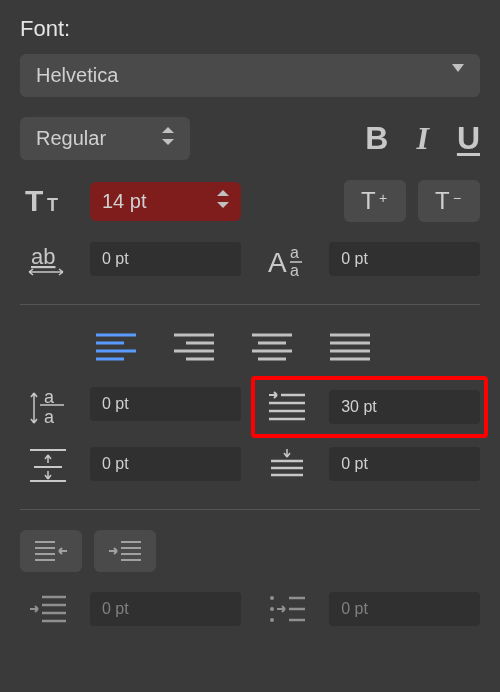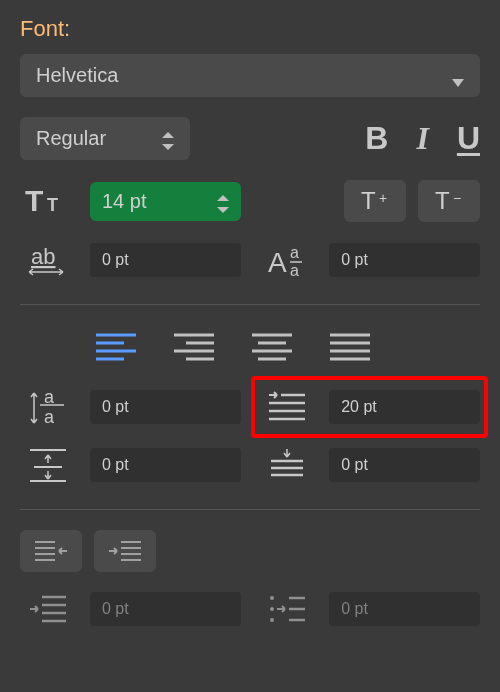--- a/index.html
+++ b/index.html
@@ -12,29 +12,29 @@
       height: 692px;
       background: #3a3a3a;
       font-family: -apple-system, BlinkMacSystemFont, "Segoe UI", sans-serif;
       color: #d0d0d0;
       font-size: 20px;
       padding: 16px 20px;
       overflow: hidden;
     }
     .section-label {
       font-size: 22px;
-      color: #fdba74;
+      color: #e5e5e5;
       margin-bottom: 12px;
     }
     .dropdown {
       background: #4a4a4a;
       border-radius: 6px;
       padding: 10px 16px;
       display: flex;
-      align-items: flex-end;
+      align-items: flex-start;
       justify-content: space-between;
       cursor: pointer;
     }
     .dropdown.full {
       width: 100%;
     }
     .dropdown.medium {
       width: 170px;
     }
     .chevron {
@@ -137,21 +137,21 @@
     }
     .align-row {
       display: flex;
       gap: 38px;
       margin-top: 26px;
       margin-left: 76px;
     }
     .align-btn svg { display: block; }
     .half {
       display: flex;
-      align-items: center;
+      align-items: flex-start;
       gap: 14px;
       width: 48%;
     }
     .highlight-box {
       position: absolute;
       border: 4px solid #ff0000;
       border-radius: 4px;
       pointer-events: none;
     }
     .list-btn {
@@ -187,21 +187,21 @@
 </div>
 
 <div class="row split">
   <div style="display:flex;align-items:center;gap:14px;width:48%;">
     <div class="icon-slot">
       <svg width="46" height="32" viewBox="0 0 46 32">
           <text x="0" y="26" font-size="30" fill="#c8c8c8" font-weight="600">T</text>
           <text x="22" y="26" font-size="18" fill="#c8c8c8" font-weight="600">T</text>
         </svg>
     </div>
-    <div class="dropdown" style="flex:1;background:#15803d;padding:8px 12px;">
+    <div class="dropdown" style="flex:1;background:#7f1d1d;padding:8px 12px;">
       <span>14 pt</span>
       <span class="chevron double"></span>
     </div>
   </div>
   <div style="display:flex;gap:12px;">
     <div class="tbtn">
       <svg width="36" height="28" viewBox="0 0 36 28">
           <text x="4" y="22" font-size="24" fill="#d0d0d0">T</text>
           <text x="22" y="16" font-size="14" fill="#d0d0d0">+</text>
         </svg>
@@ -290,21 +290,21 @@
   <div class="half" style="position:relative;">
     <div class="icon-slot">
       <svg width="40" height="34" viewBox="0 0 40 34">
           <path d="M2 5 L10 5 M10 5 L7 2 M10 5 L7 8" stroke="#c8c8c8" stroke-width="2" fill="none"></path>
           <line x1="14" y1="5" x2="38" y2="5" stroke="#c8c8c8" stroke-width="2.5"></line>
           <line x1="2" y1="13" x2="38" y2="13" stroke="#c8c8c8" stroke-width="2.5"></line>
           <line x1="2" y1="21" x2="38" y2="21" stroke="#c8c8c8" stroke-width="2.5"></line>
           <line x1="2" y1="29" x2="38" y2="29" stroke="#c8c8c8" stroke-width="2.5"></line>
         </svg>
     </div>
-    <div class="input-field">20 pt</div>
+    <div class="input-field">30 pt</div>
     <div class="highlight-box" style="left:-8px;top:-14px;right:-8px;bottom:-14px;"></div>
   </div>
 </div>
 
 <div class="row split">
   <div class="half">
     <div class="icon-slot">
       <svg width="40" height="36" viewBox="0 0 40 36">
           <line x1="2" y1="3" x2="38" y2="3" stroke="#c8c8c8" stroke-width="2"></line>
           <path d="M20 8 L20 16 M20 8 L17 12 M20 8 L23 12" stroke="#c8c8c8" stroke-width="1.5" fill="none"></path>

